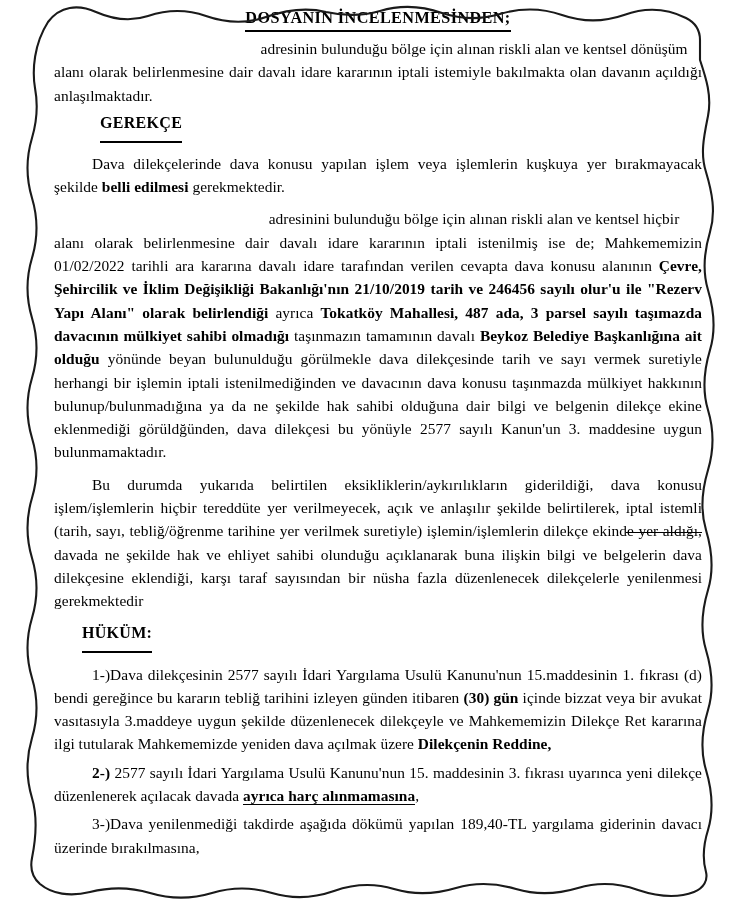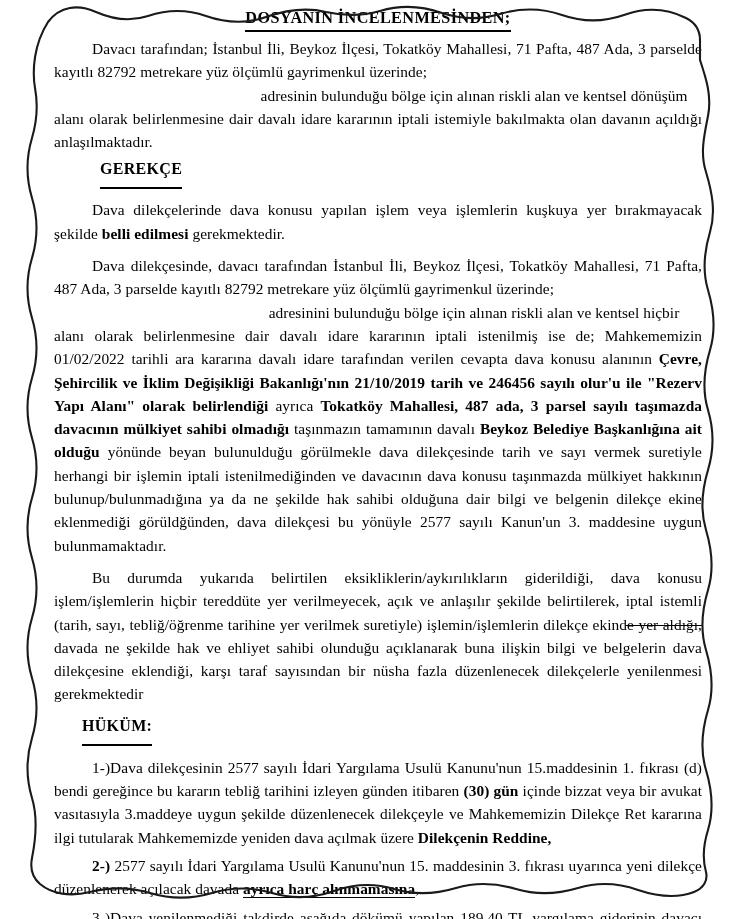--- a/index.html
+++ b/index.html
@@ -133,37 +133,35 @@
   </svg>
 
   <div id="doc-body">
 
     <div class="hdr-wrap">
       <span class="hdr">DOSYANIN  İNCELENMESİNDEN;</span>
     </div>
 
     <div class="gap-s"></div>
 
-    <p class="ind-lg"><span>Davacı tarafından; İstanbul İli, Beykoz İlçesi, Tokatköy Mahallesi, 71 Pafta, 487 Ada, 3 parselde kayıtlı 82792 metrekare yüz ölçümlü gayrimenkul üzerinde;</span></p>
     <p class="addr-line"><span>adresinin bulunduğu bölge için alınan riskli alan ve kentsel dönüşüm</span></p>
     <p><span>alanı olarak belirlenmesine dair davalı idare kararının iptali istemiyle bakılmakta olan davanın açıldığı anlaşılmaktadır.</span></p>
 
     <div class="gap-s"></div>
 
     <div class="sub-hdr-wrap">
       <span class="sub-hdr">GEREKÇE</span>
     </div>
 
     <div class="gap-m"></div>
 
     <p class="ind-lg"><span>Dava dilekçelerinde dava konusu yapılan işlem veya işlemlerin kuşkuya yer bırakmayacak şekilde </span><b>belli edilmesi</b><span> gerekmektedir.</span></p>
 
     <div class="gap-m"></div>
 
-    <p class="ind-lg"><span>Dava dilekçesinde, davacı tarafından İstanbul İli, Beykoz İlçesi, Tokatköy Mahallesi, 71 Pafta, 487 Ada, 3 parselde kayıtlı 82792 metrekare yüz ölçümlü gayrimenkul üzerinde;</span></p>
     <p class="addr-line"><span>adresinini bulunduğu bölge için alınan riskli alan ve kentsel hiçbir</span></p>
     <p><span>alanı olarak belirlenmesine dair davalı idare kararının iptali istenilmiş ise de; Mahkememizin 01/02/2022 tarihli ara kararına davalı idare tarafından verilen cevapta dava konusu alanının </span><b>Çevre, Şehircilik ve İklim Değişikliği Bakanlığı'nın 21/10/2019 tarih ve 246456 sayılı olur'u ile "Rezerv Yapı Alanı" olarak belirlendiği</b><span> ayrıca </span><b>Tokatköy Mahallesi, 487 ada, 3 parsel sayılı taşımazda davacının mülkiyet sahibi olmadığı</b><span> taşınmazın tamamının davalı  </span><b>Beykoz Belediye Başkanlığına ait olduğu</b><span> yönünde beyan bulunulduğu görülmekle dava dilekçesinde tarih ve sayı vermek suretiyle herhangi bir işlemin iptali istenilmediğinden ve davacının dava konusu taşınmazda mülkiyet hakkının bulunup/bulunmadığına ya da ne şekilde hak sahibi olduğuna  dair bilgi ve belgenin dilekçe ekine eklenmediği görüldğünden, dava dilekçesi bu yönüyle 2577 sayılı Kanun'un 3. maddesine uygun bulunmamaktadır.</span></p>
 
     <div class="gap-m"></div>
 
     <p class="ind-lg"><span>Bu durumda yukarıda belirtilen eksikliklerin/aykırılıkların giderildiği, dava konusu işlem/işlemlerin hiçbir tereddüte yer verilmeyecek,  açık ve anlaşılır şekilde belirtilerek, </span><u>iptal istemli</u><span> (tarih, sayı, tebliğ/öğrenme tarihine   yer verilmek suretiyle) işlemin/işlemlerin dilekçe ekinde yer aldığı, davada ne şekilde hak ve ehliyet sahibi olunduğu açıklanarak buna ilişkin bilgi ve belgelerin dava dilekçesine eklendiği,   karşı taraf sayısından bir nüsha fazla düzenlenecek dilekçelerle yenilenmesi gerekmektedir</span></p>
 
     <div class="gap-m"></div>
 
     <div class="hukum-wrap">

